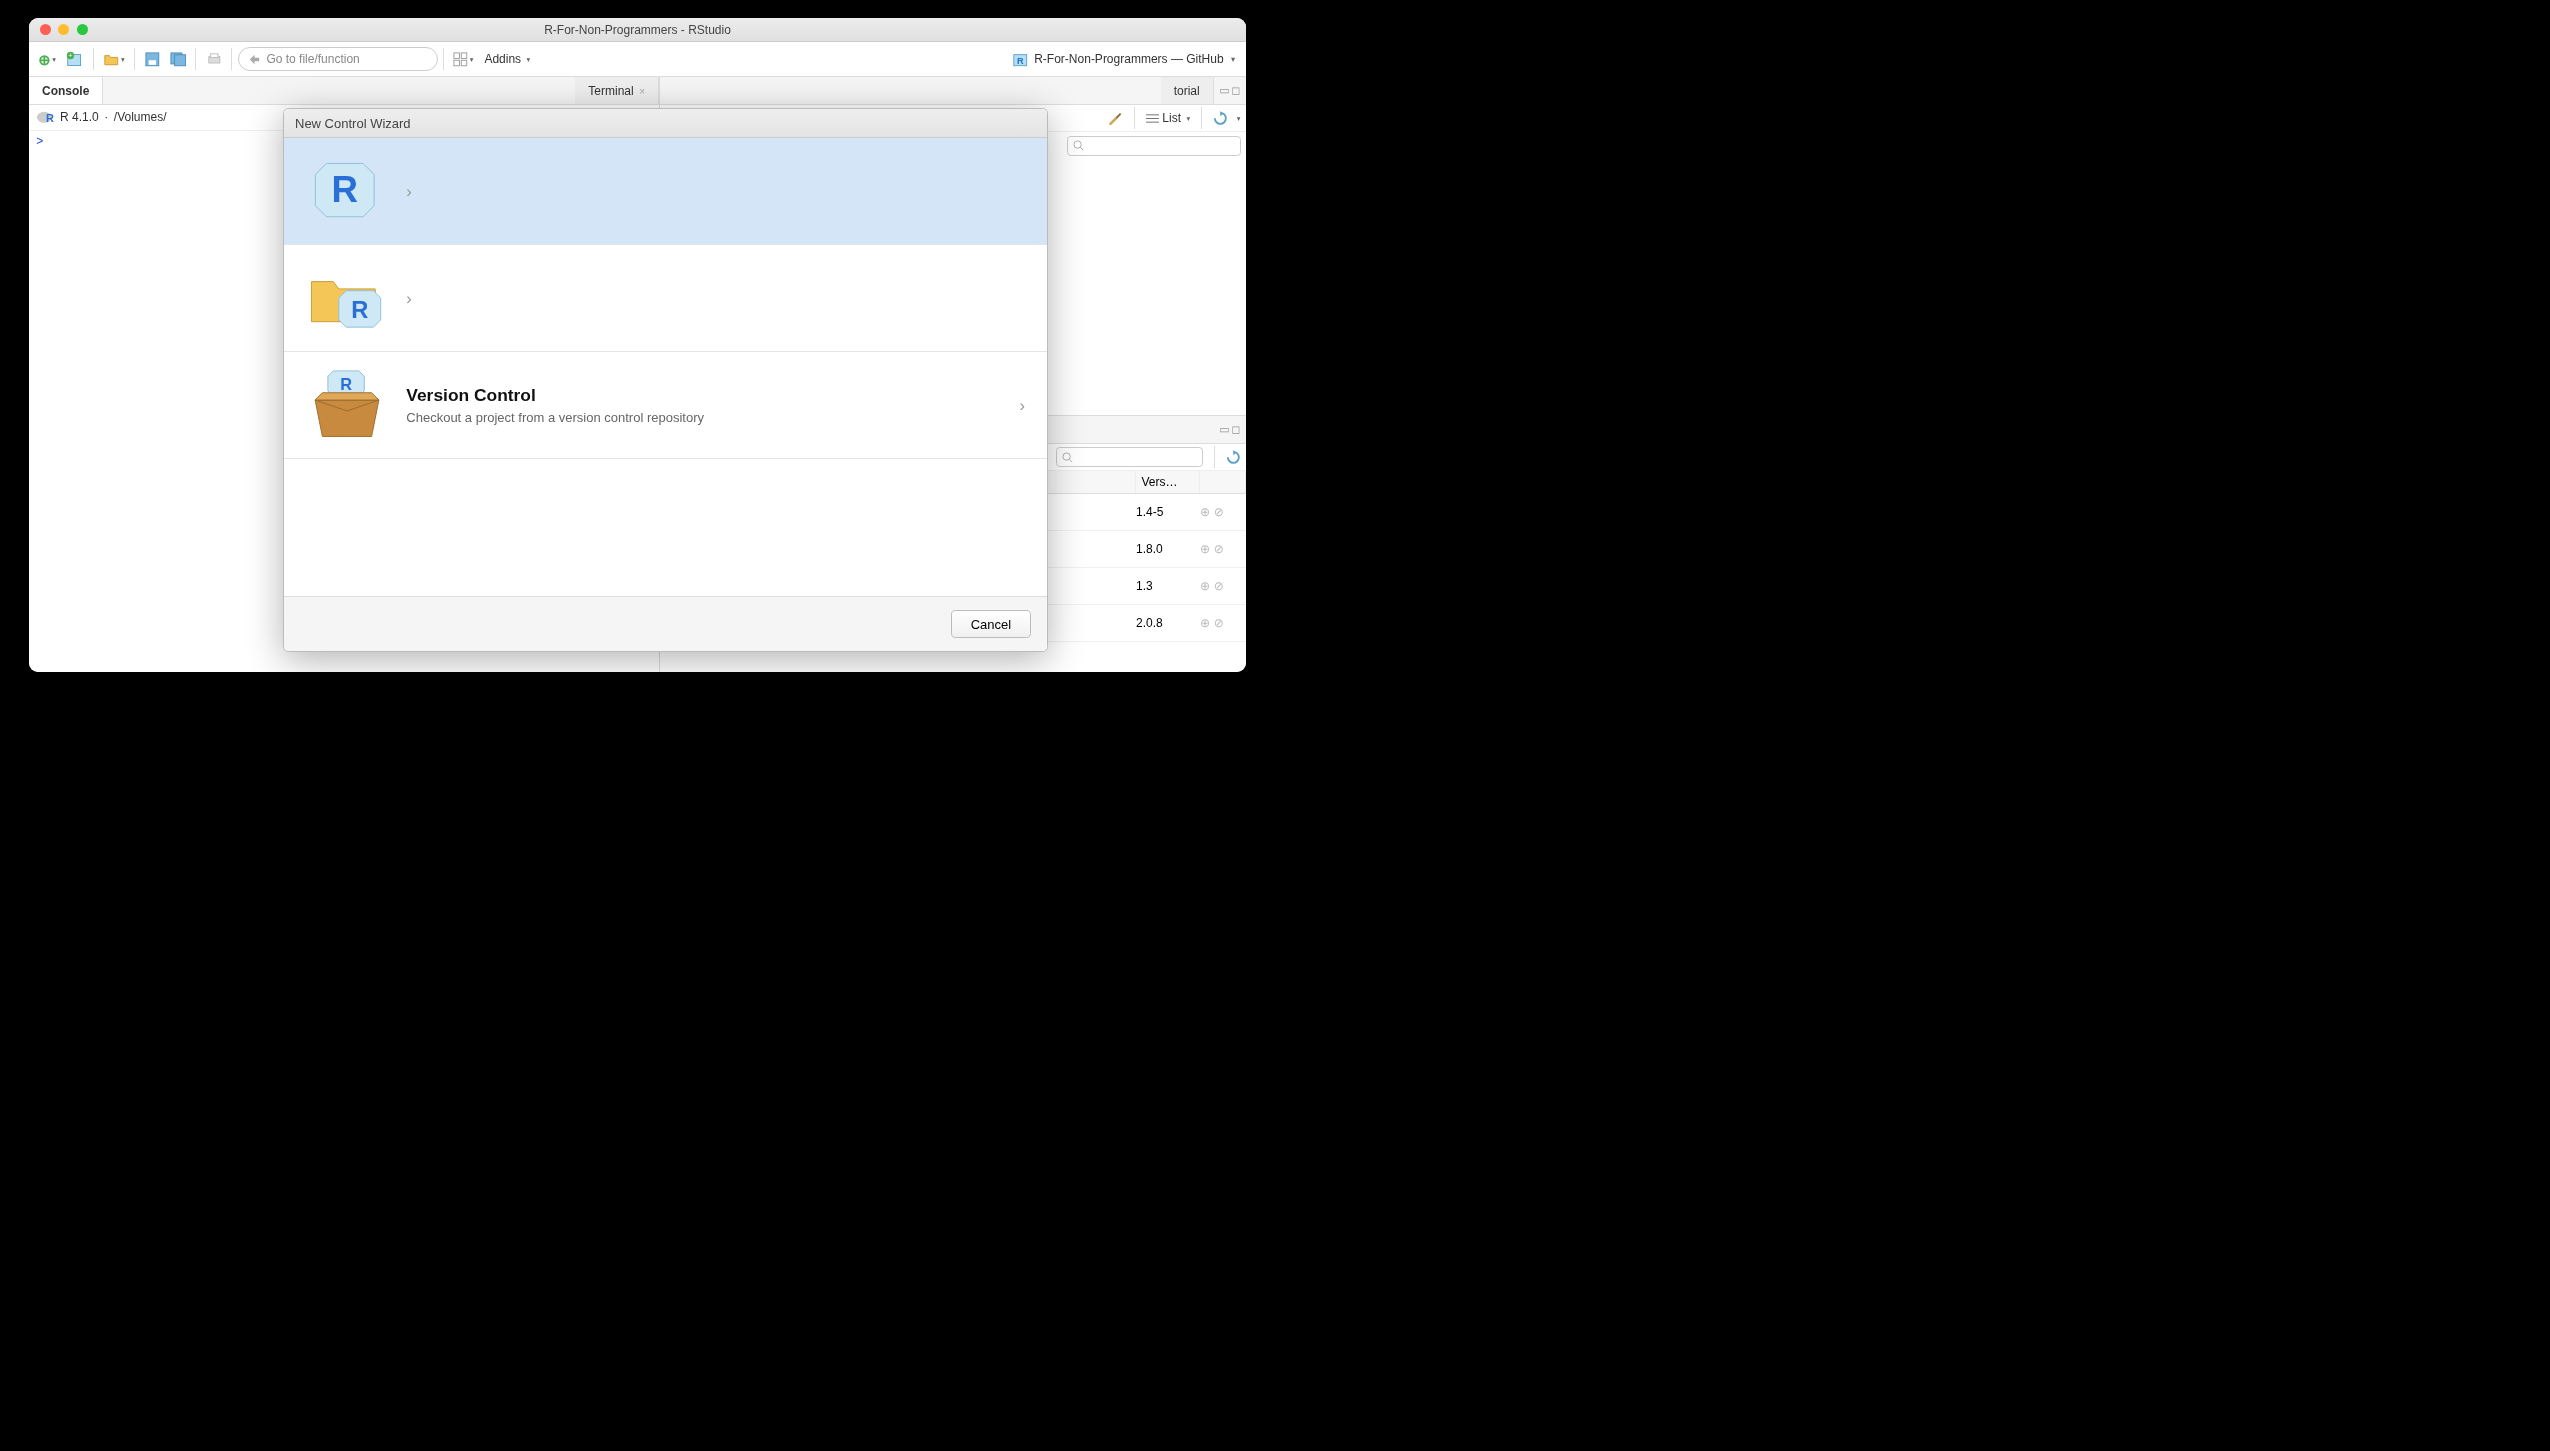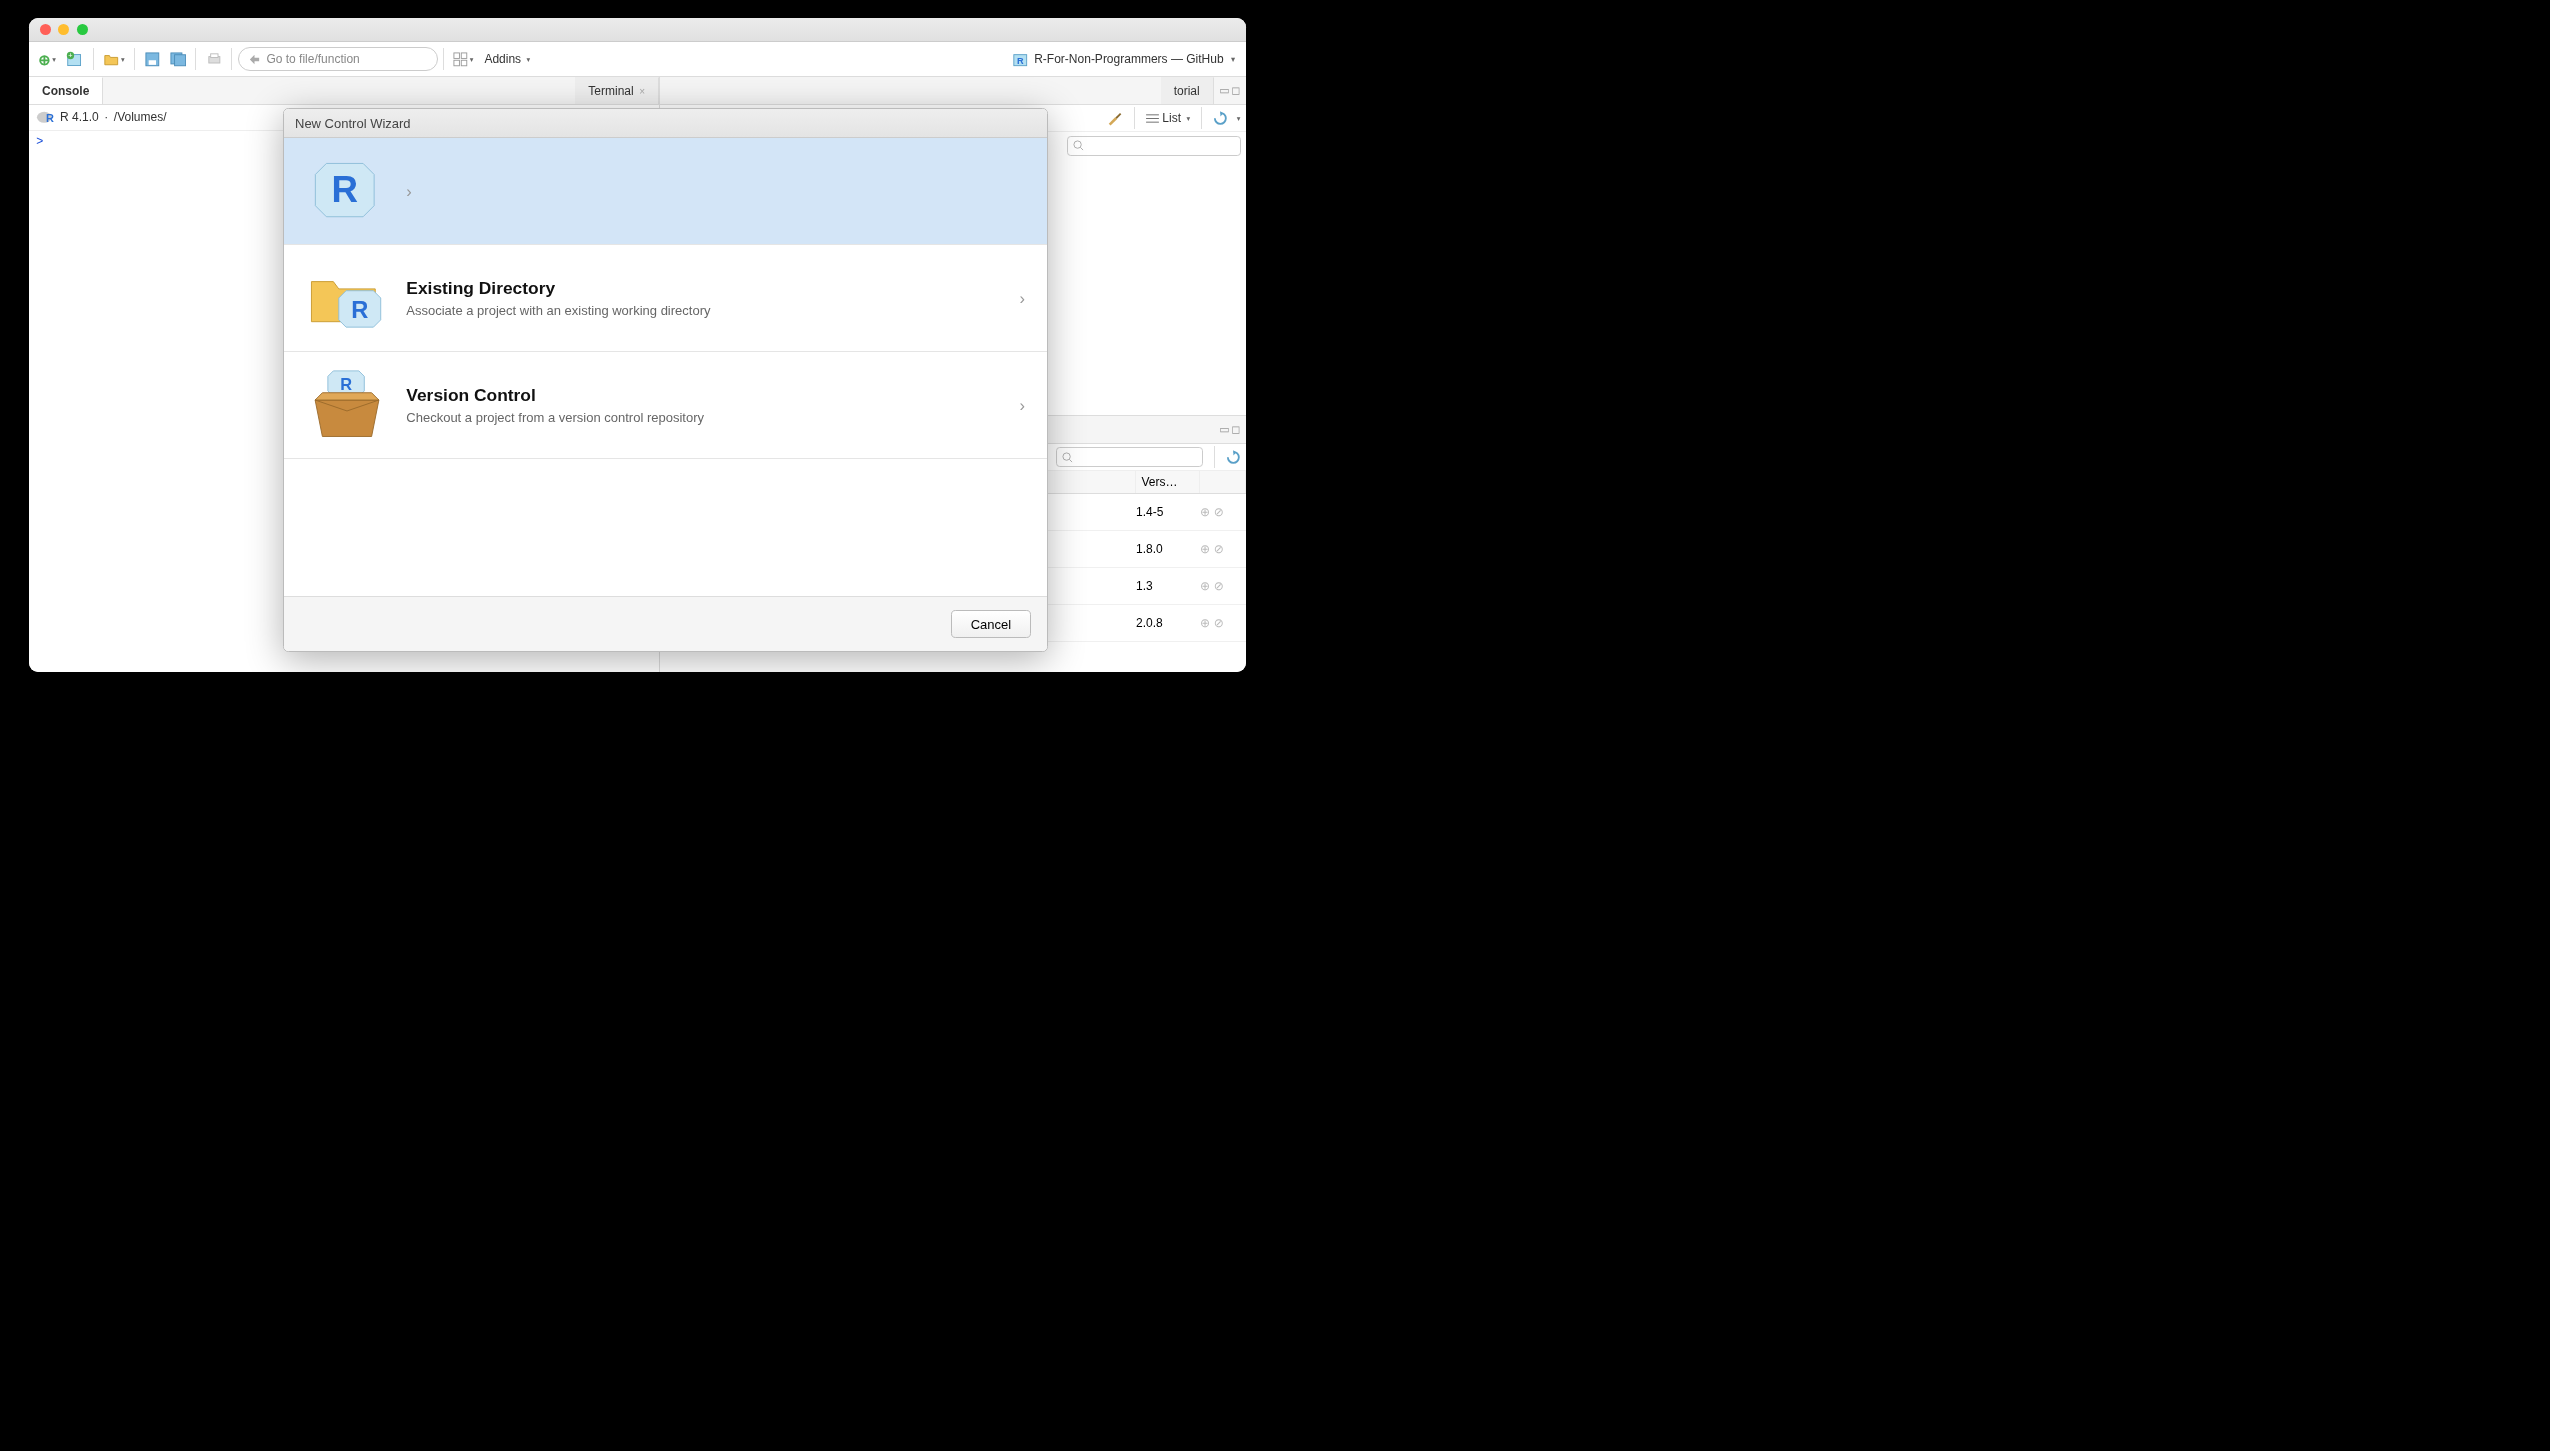--- a/index.html
+++ b/index.html
@@ -71,20 +71,21 @@
 <body>
 
 <div class="window">
 
   <div class="titlebar">
     <div class="traffic">
       <div class="tdot red"></div>
       <div class="tdot yellow"></div>
       <div class="tdot green"></div>
     </div>
+    <div class="titlebar-title">R-For-Non-Programmers - RStudio</div>
   </div>
 
   <div class="toolbar">
     <div class="tbtn">
         <span class="icon-green-plus">⊕</span>
         <span class="tri">▾</span>
       </div>
     <div class="tbtn">
       <svg width="18.3" height="18.3" viewBox="0 0 20 20">
           <rect x="3" y="5" width="14" height="12" fill="#b3e0f2" stroke="#5aa0c8"></rect>
@@ -311,24 +312,20 @@
     </div>
 
     <div class="opt">
       <div class="opt-icon">
         <svg width="82" height="70" viewBox="0 0 90 76">
           <path d="M6 20 h24 l6 8 h40 v36 h-70 z" fill="#f4c657" stroke="#c89a2e"></path>
           <polygon points="44,30 74,30 82,38 82,62 74,70 44,70 36,62 36,38" fill="#cfe8f5" stroke="#8cbdd8"></polygon>
           <text x="59" y="60" font-size="26" fill="#2a6fd6" font-family="serif" text-anchor="middle" font-weight="bold">R</text>
         </svg>
       </div>
-      <div class="opt-text">
-        <div class="opt-title">Existing Directory</div>
-        <div class="opt-desc">Associate a project with an existing working directory</div>
-      </div>
       <div class="opt-arrow">›</div>
     </div>
 
     <div class="opt">
       <div class="opt-icon">
         <svg width="82" height="73" viewBox="0 0 90 80">
           <polygon points="30,2 58,2 64,8 64,24 58,30 30,30 24,24 24,8" fill="#cfe8f5" stroke="#8cbdd8"></polygon>
           <text x="44" y="23" font-size="18" fill="#2a6fd6" font-family="serif" text-anchor="middle" font-weight="bold">R</text>
           <path d="M10 34 L80 34 L72 74 L18 74 Z" fill="#c88a3e" stroke="#9a6a2a"></path>
           <path d="M10 34 L18 26 L72 26 L80 34 Z" fill="#e0a858" stroke="#9a6a2a"></path>

